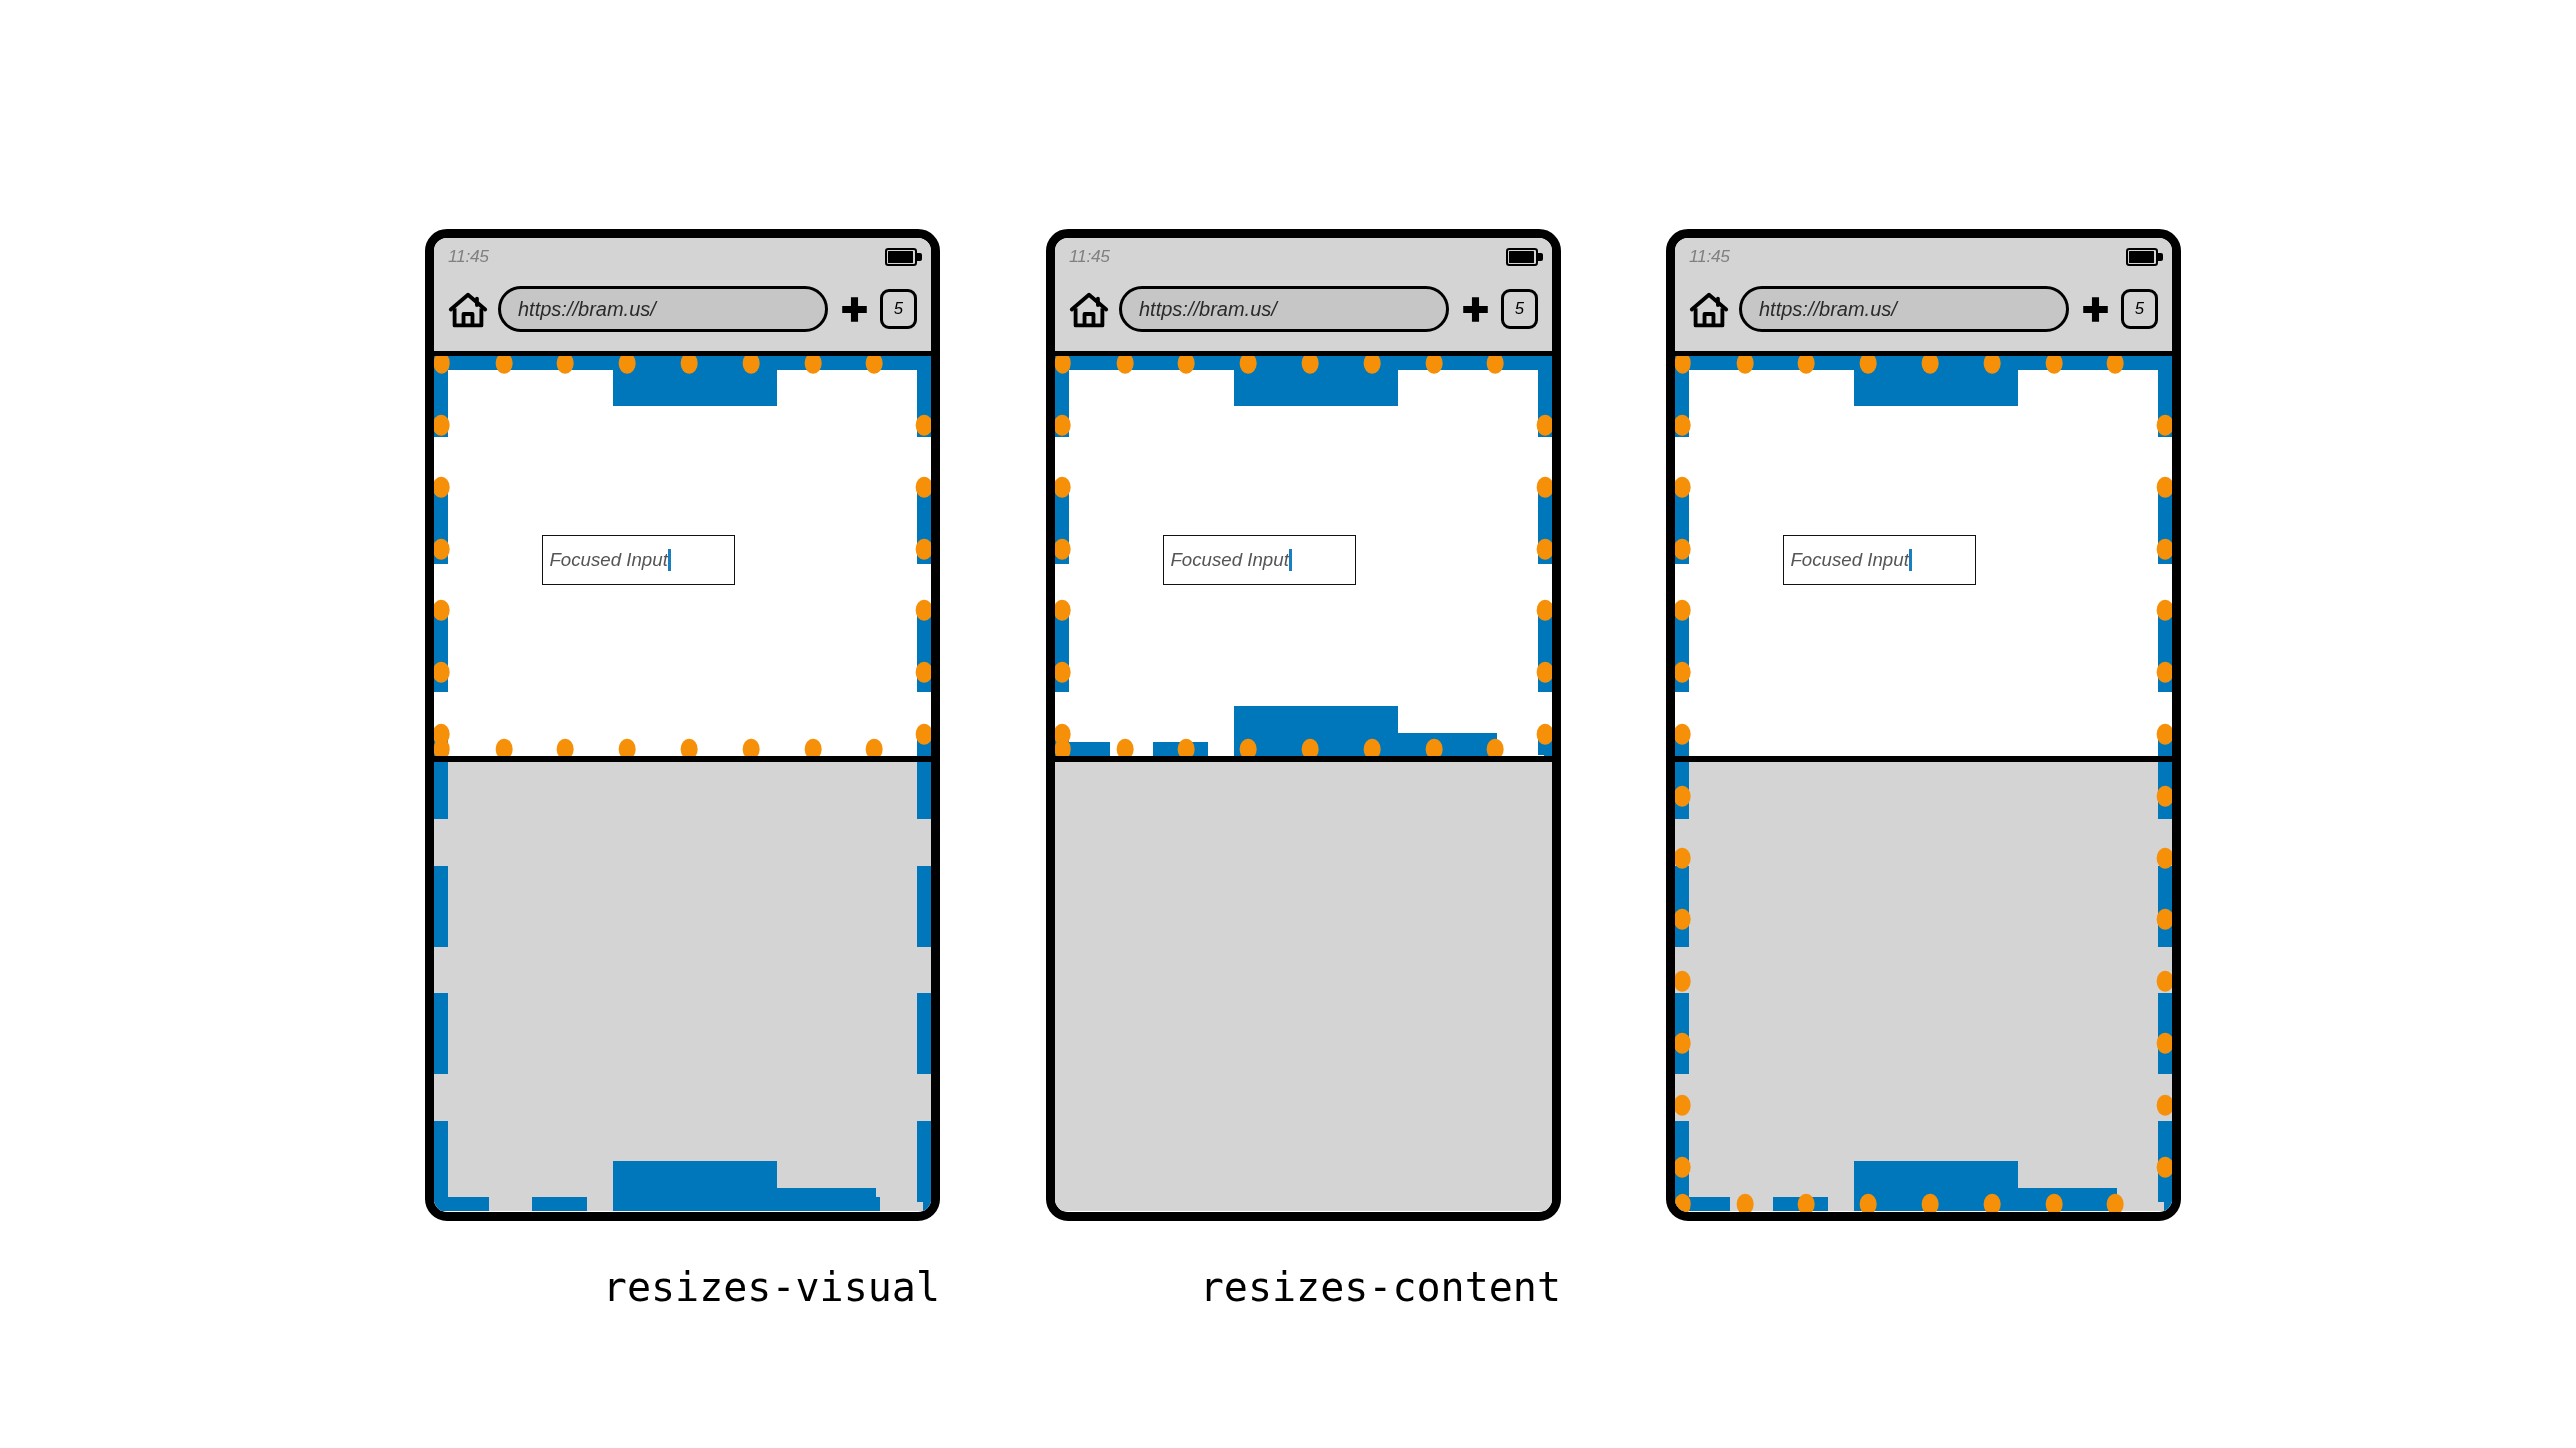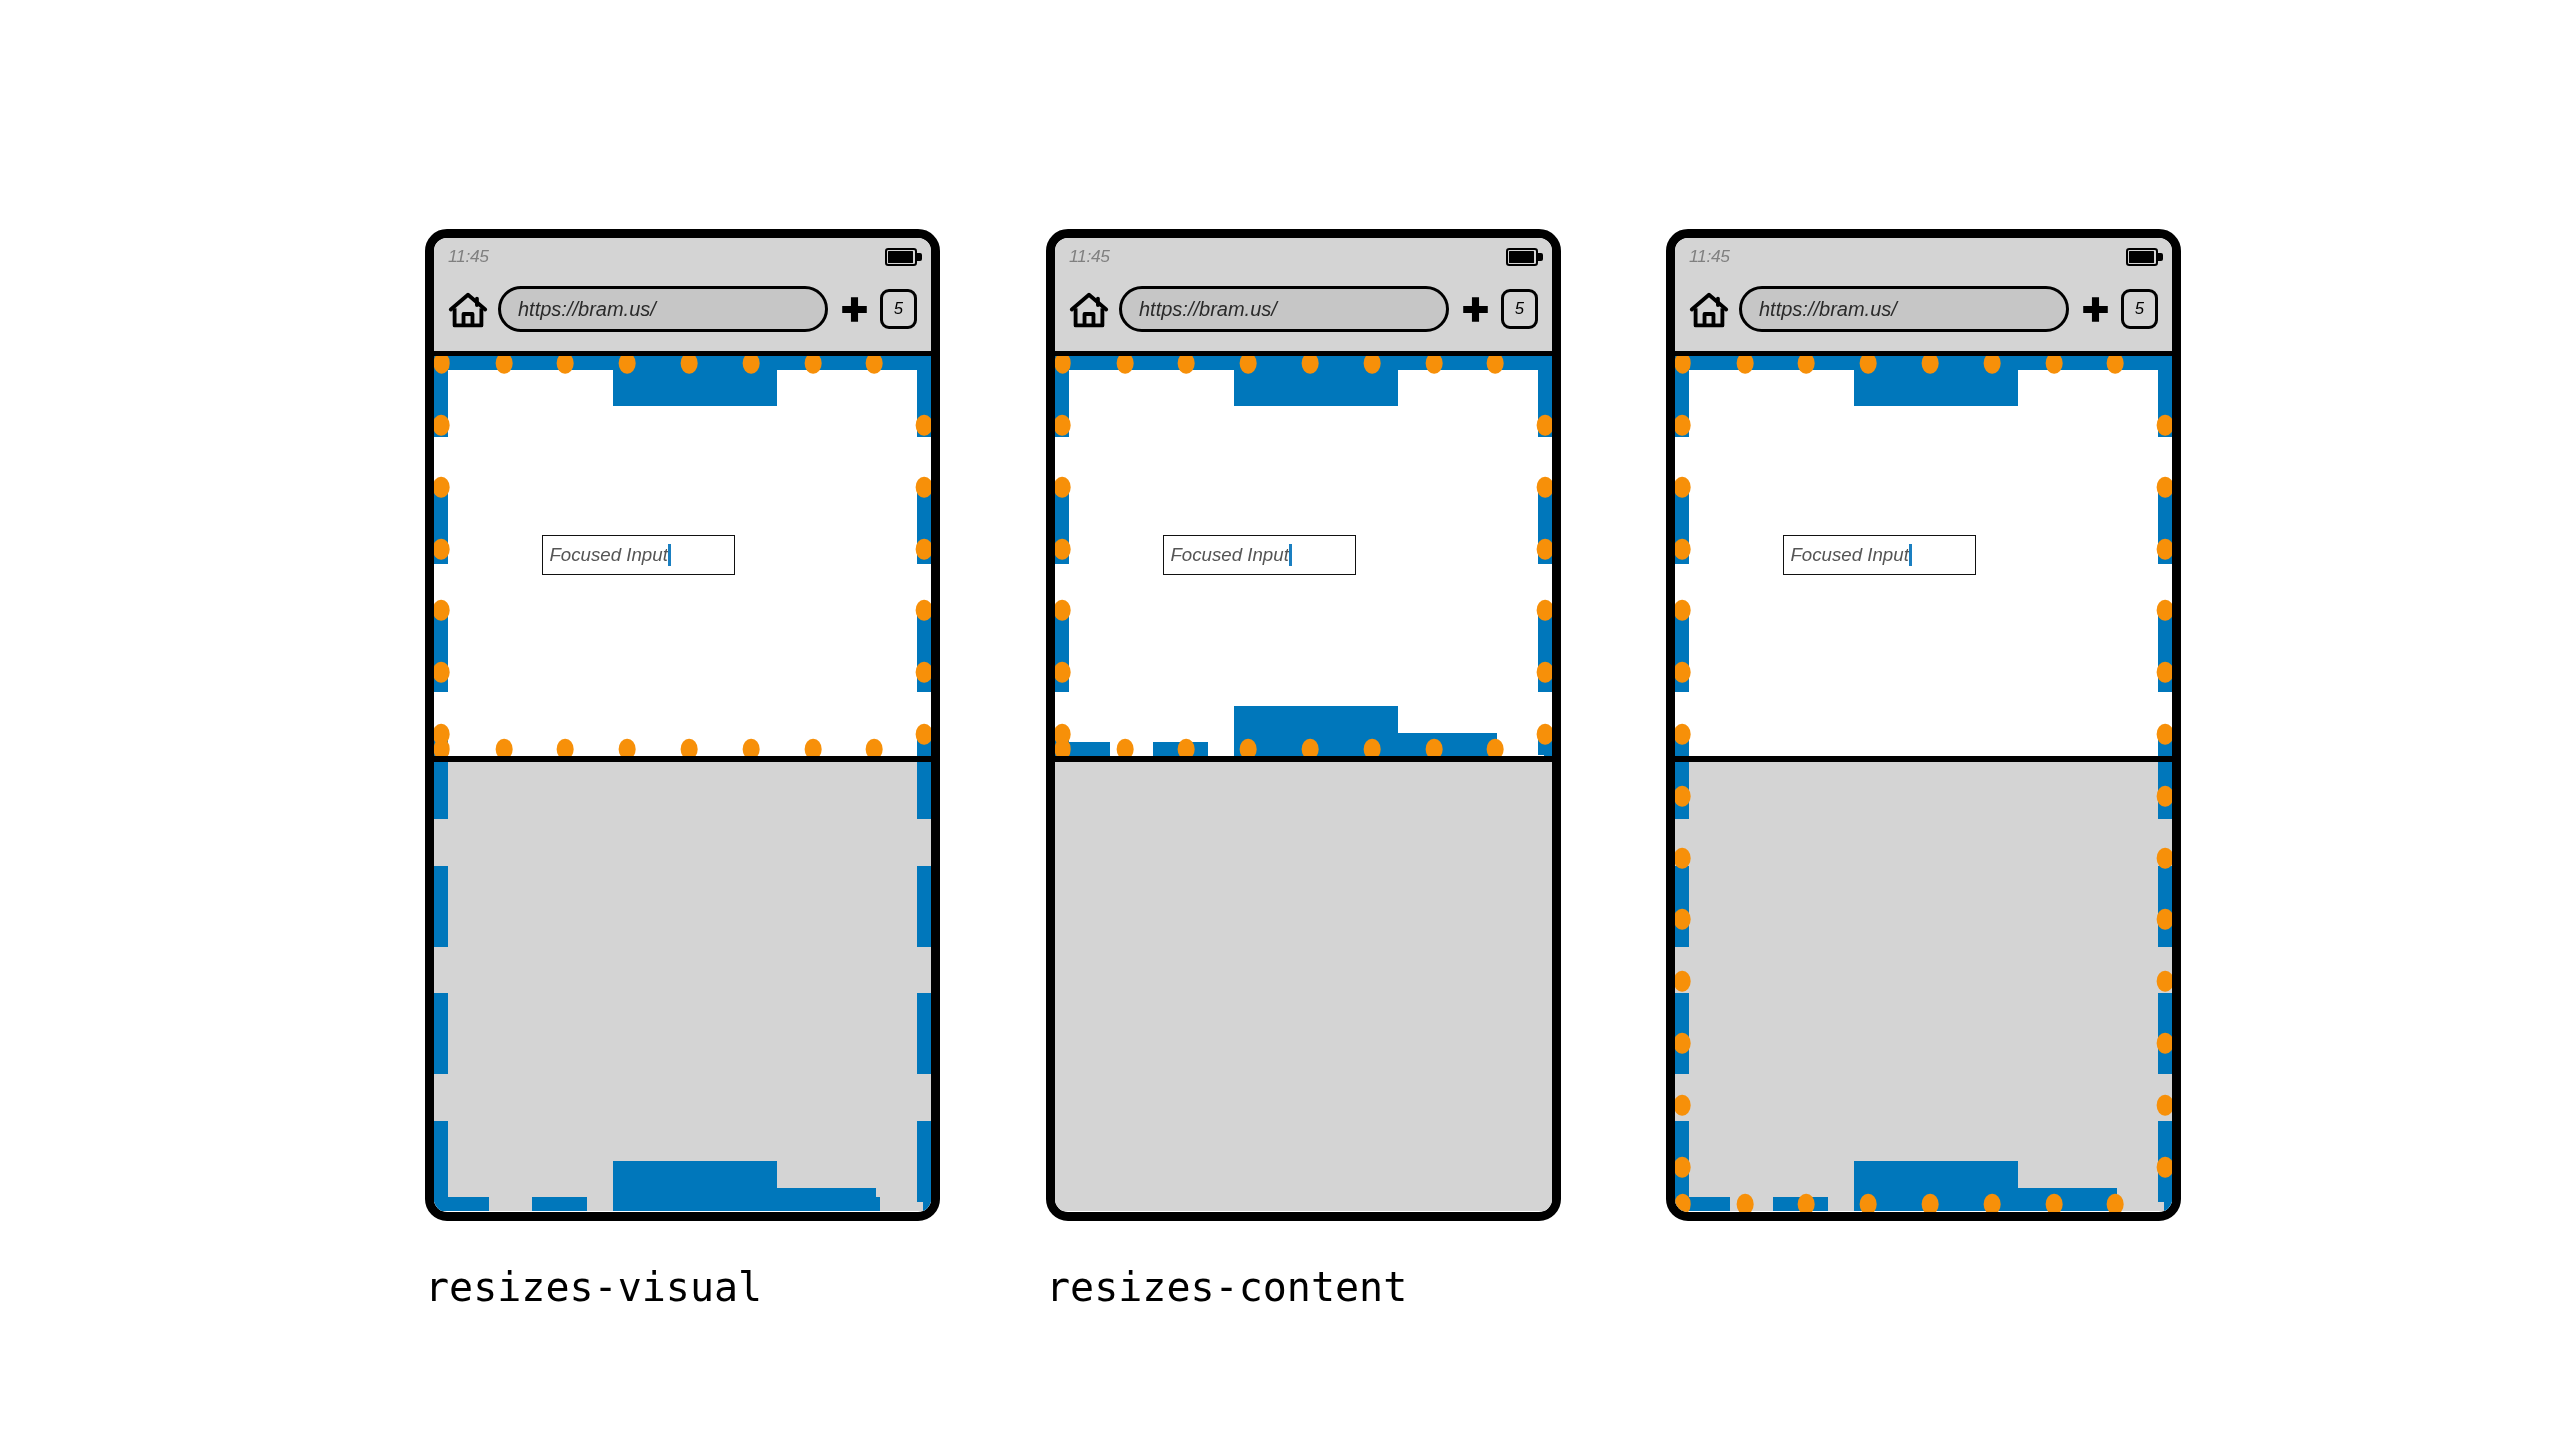--- a/index.html
+++ b/index.html
@@ -80,21 +80,21 @@
   .page-pane { background: #ffffff; }
   .kb-pane   { background: #d4d4d4; }
   .split-rule {
     position: absolute; left: 0; right: 0; height: 5.8px;
     background: #000000; z-index: 30;
   }
 
   
   .focused-input {
     position: absolute;
-    height: 40px;
+    height: 50px;
     background: #ffffff;
     border: 1.9px solid #111111;
     display: flex; align-items: center;
     padding: 0 6.4px;
     z-index: 25;
   }
   .focused-input .txt { font-size: 18.7px; color: #555555; white-space: nowrap; }
   .caret {
     display: inline-block; width: 2.6px; height: 22px;
     background: #1a7fc1; margin-left: 0.6px;
@@ -111,21 +111,21 @@
     position: absolute;
     width: 16.7px; height: 20.6px;
     background: #f79009;
     border-radius: 50%;
     transform: translate(-50%, -50%);
   }
 
   
   .caption {
     position: absolute;
-    text-align: left;
+    text-align: right;
     font-family: "DejaVu Sans Mono", "Liberation Mono", monospace;
     font-size: 40px;
     color: #000000;
     letter-spacing: 0px;
     white-space: nowrap;
   }
 </style>
 </head>
 <body>
 

